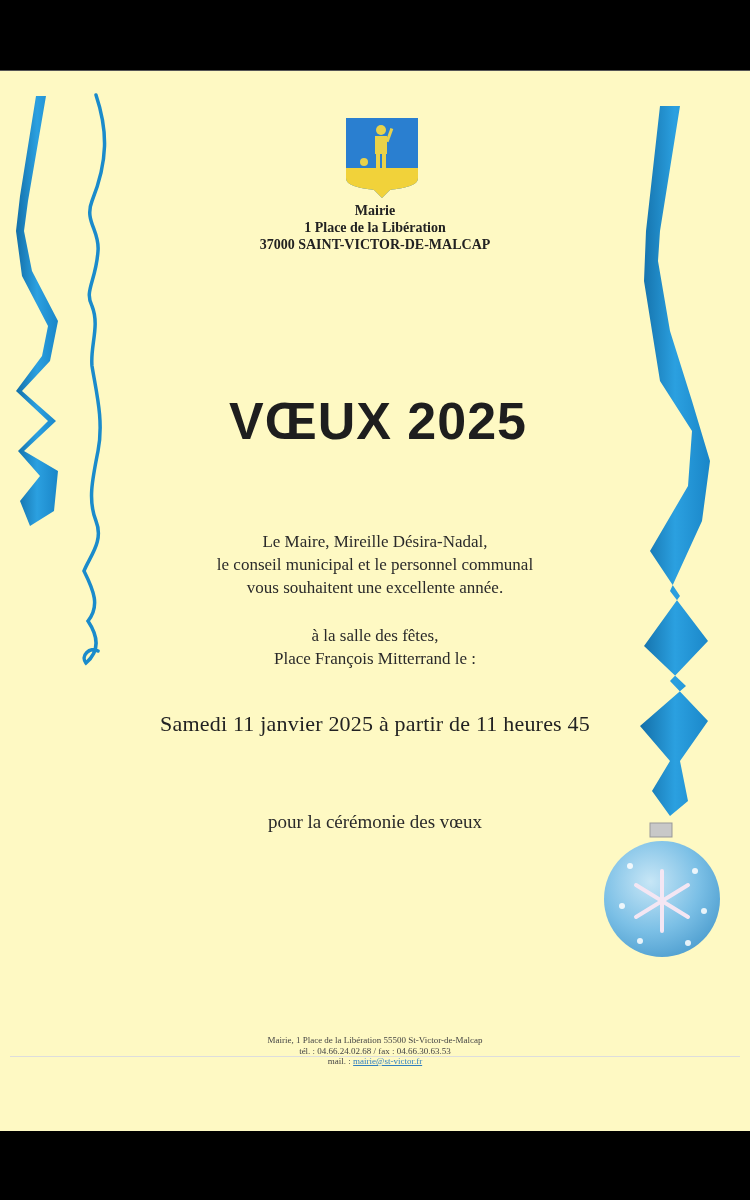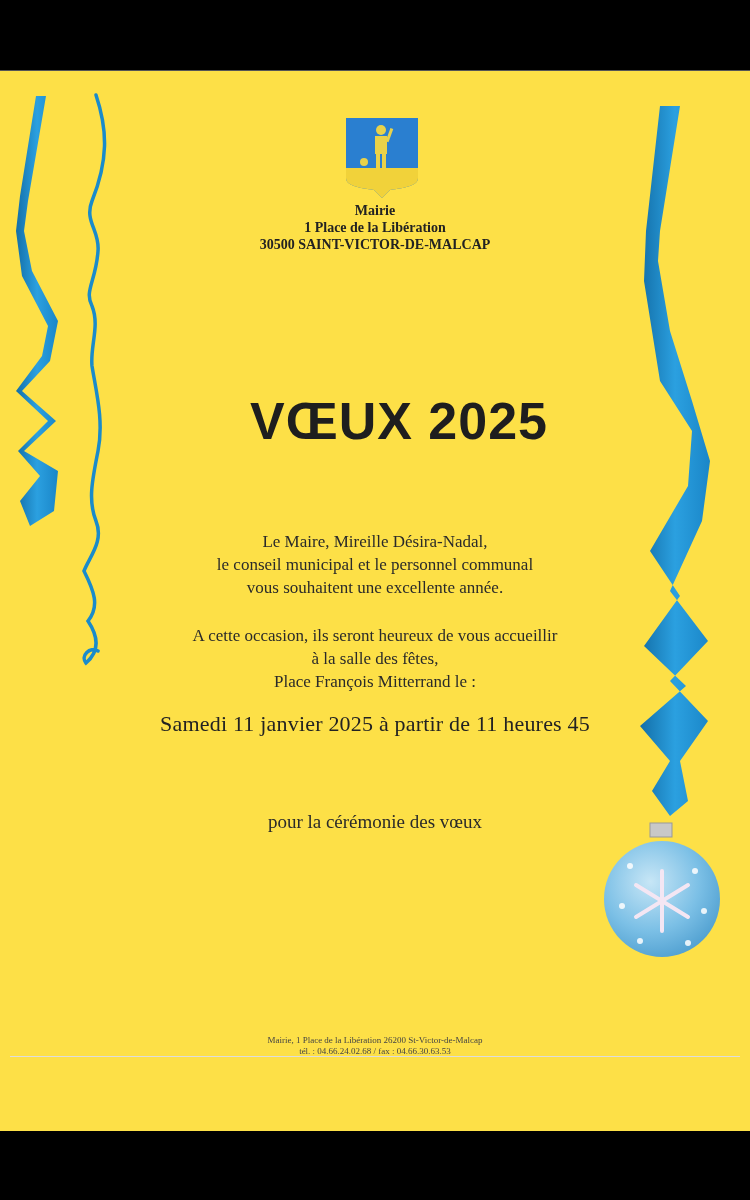--- a/index.html
+++ b/index.html
@@ -3,32 +3,32 @@
   <meta charset="utf-8">
   <style>
     html, body { margin: 0; padding: 0; }
     body {
       width: 750px; height: 1200px; background: #000;
       position: relative; overflow: hidden;
       font-family: "Liberation Serif", serif;
     }
     .page {
       position: absolute; left: 0; top: 70px; width: 750px; height: 1060px;
-      background: #fde047; overflow: hidden;
+      background: #fef9c3; overflow: hidden;
       border-top: 1px solid #555;
     }
     .abs { position: absolute; }
     .center { text-align: center; width: 100%; left: 0; }
     .crest { left: 344px; top: 45px; width: 76px; height: 82px; }
     .header-lines {
       top: 131px; font-weight: bold; font-size: 14px; line-height: 17px; color: #222;
     }
     .title {
       top: 320px; font-family: "Liberation Sans", sans-serif; font-weight: bold;
-      font-size: 52px; color: #1e1e1e; letter-spacing: 1px; left: 208px; width: 340px; text-align: right;
+      font-size: 52px; color: #1e1e1e; letter-spacing: 1px; left: 208px; width: 340px; text-align: center;
     }
     .body-block {
       font-size: 17px; line-height: 23px; color: #2a2a2a;
     }
     .greet { top: 459px; }
     .invite { top: 553px; }
     .date-line {
       top: 640px; font-size: 22px; color: #222; letter-spacing: 0.2px;
     }
     .ceremony { top: 740px; font-size: 19px; color: #2a2a2a; }
@@ -99,40 +99,43 @@
       <rect x="32" y="38" width="4" height="14"></rect>
       <rect x="38" y="38" width="4" height="14"></rect>
       <rect x="44" y="12" width="3" height="14" transform="rotate(20 45 19)"></rect>
       <circle cx="20" cy="46" r="4"></circle>
     </g>
   </svg>
 
   <div class="abs center header-lines">
     <div>Mairie</div>
     <div>1 Place de la Libération</div>
-    <div>30500 SAINT-VICTOR-DE-MALCAP</div>
+    <div>37000 SAINT-VICTOR-DE-MALCAP</div>
   </div>
 
   <div class="abs title">VŒUX 2025</div>
 
   <div class="abs center body-block greet">
     <div>Le Maire, Mireille Désira-Nadal,</div>
     <div>le conseil municipal et le personnel communal</div>
     <div>vous souhaitent une excellente année.</div>
   </div>
 
   <div class="abs center body-block invite">
-    <div>A cette occasion, ils seront heureux de vous accueillir</div>
     <div>à la salle des fêtes,</div>
     <div>Place François Mitterrand le  :</div>
   </div>
 
   <div class="abs center date-line">Samedi 11 janvier 2025 à partir de 11 heures 45</div>
 
   <div class="abs center ceremony">pour la cérémonie des vœux</div>
 
   <div class="abs footer-rule"></div>
 
   <div class="abs center footer">
-    <div>Mairie, 1 Place de la Libération 26200 St-Victor-de-Malcap</div>
+    <div>Mairie, 1 Place de la Libération 55500 St-Victor-de-Malcap</div>
     <div>tél. : 04.66.24.02.68  /  fax : 04.66.30.63.53</div>
+    <div>
+      <span>mail. : </span>
+      <a>mairie@st-victor.fr</a>
+    </div>
   </div>
 </div>
 
 </body></html>

